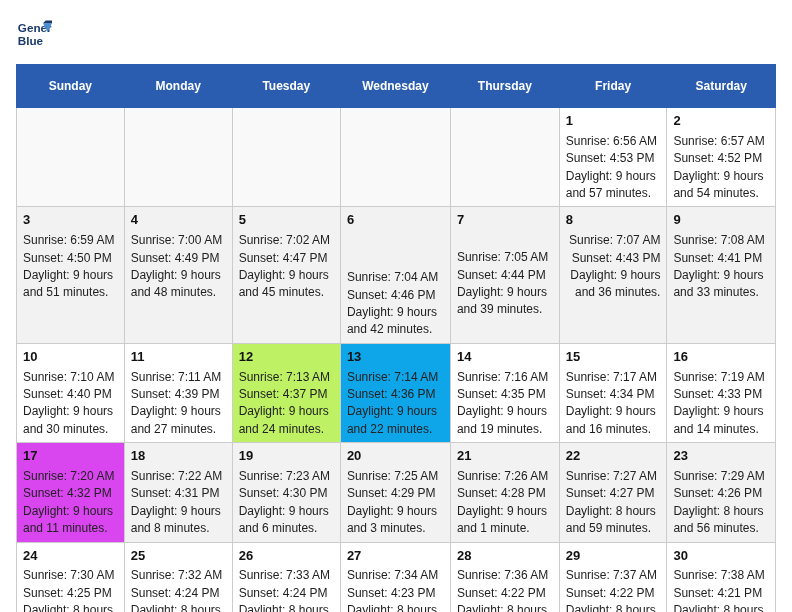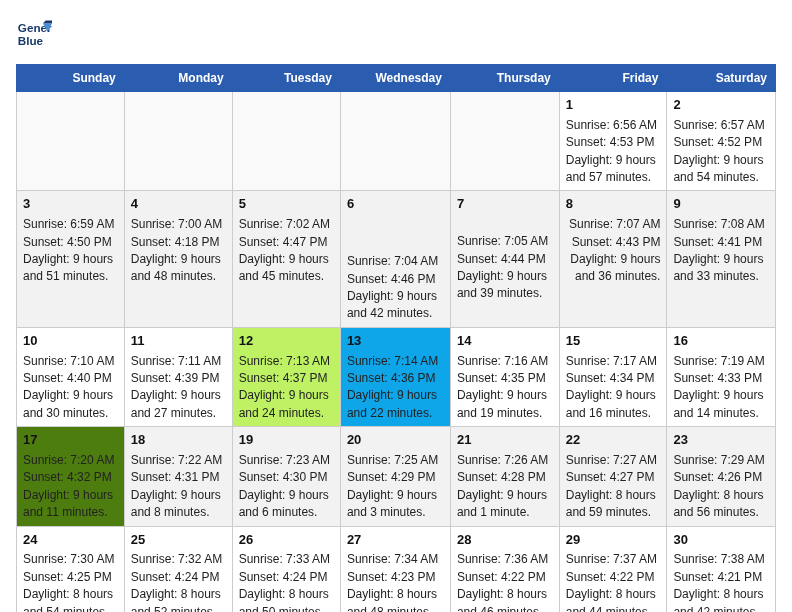--- a/index.html
+++ b/index.html
@@ -48,22 +48,22 @@
     }
     .calendar {
       width: 100%;
       border-collapse: collapse;
     }
     .calendar th {
       background: #2a5db0;
       color: #fff;
       font-size: 12px;
       font-weight: bold;
-      padding: 6px 8px;
-      text-align: right;
+      padding: 14px 8px;
+      text-align: center;
       border: 1px solid #2a5db0;
       margin-top: 15px;
     }
     .calendar td {
       border: 1px solid #ccc;
       vertical-align: top;
       padding: 4px 6px;
       width: 113px;
       min-height: 80px;
       font-size: 10.5px;
@@ -150,21 +150,21 @@
       <tr>
         <td style="background: rgb(242, 242, 242);">
           <span class="day-num">3</span>
           <div class="day-info" style="white-space: pre-line;">Sunrise: 6:59 AM
 Sunset: 4:50 PM
 Daylight: 9 hours and 51 minutes.</div>
         </td>
         <td style="background: rgb(242, 242, 242);">
           <span class="day-num">4</span>
           <div class="day-info" style="white-space: pre-line;">Sunrise: 7:00 AM
-Sunset: 4:18 PM
+Sunset: 4:49 PM
 Daylight: 9 hours and 48 minutes.</div>
         </td>
         <td style="background: rgb(242, 242, 242);">
           <span class="day-num">5</span>
           <div class="day-info" style="white-space: pre-line;">Sunrise: 7:02 AM
 Sunset: 4:47 PM
 Daylight: 9 hours and 45 minutes.</div>
         </td>
         <td style="background: rgb(242, 242, 242);">
           <span class="day-num">6</span>
@@ -229,21 +229,21 @@
 Daylight: 9 hours and 16 minutes.</div>
         </td>
         <td style="background: rgb(255, 255, 255);">
           <span class="day-num">16</span>
           <div class="day-info" style="white-space: pre-line;">Sunrise: 7:19 AM
 Sunset: 4:33 PM
 Daylight: 9 hours and 14 minutes.</div>
         </td>
       </tr>
       <tr>
-        <td style="background: #4d7c0f;">
+        <td style="background: #d946ef;">
           <span class="day-num">17</span>
           <div class="day-info" style="white-space: pre-line;">Sunrise: 7:20 AM
 Sunset: 4:32 PM
 Daylight: 9 hours and 11 minutes.</div>
         </td>
         <td style="background: rgb(242, 242, 242);">
           <span class="day-num">18</span>
           <div class="day-info" style="white-space: pre-line;">Sunrise: 7:22 AM
 Sunset: 4:31 PM
 Daylight: 9 hours and 8 minutes.</div>

